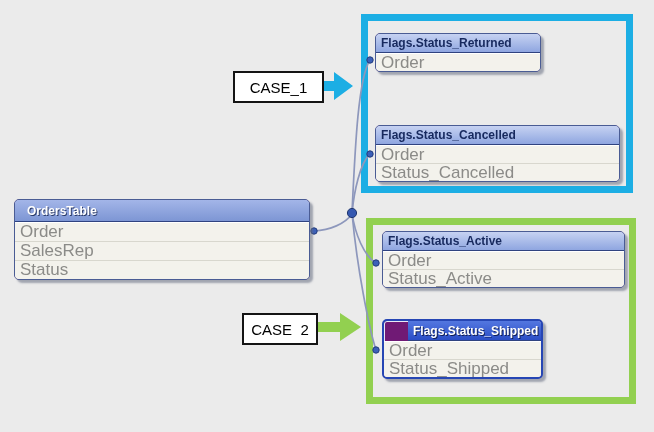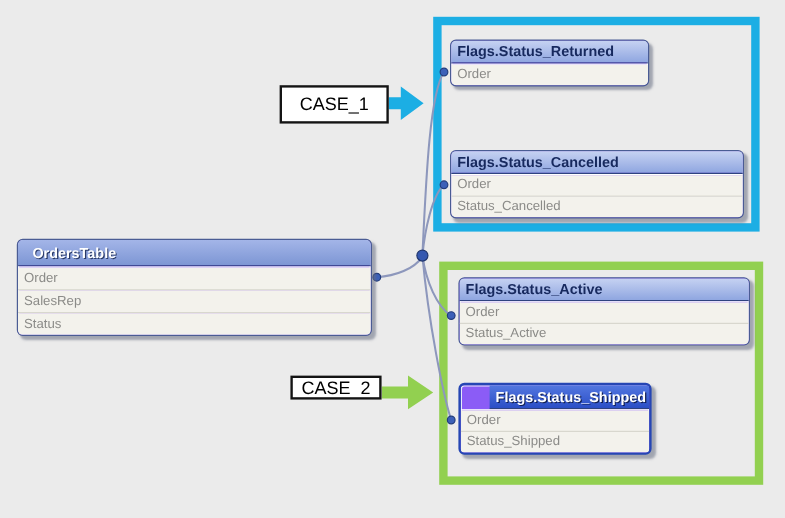--- a/index.html
+++ b/index.html
@@ -12,36 +12,36 @@
   #case1-box { left:361px; top:14px;  width:272px; height:179px; border:7px solid #1caee4; }
   #case2-box { left:366px; top:218px; width:270px; height:186px; border:7px solid #92d050; }
 
   #wires { position:absolute; left:0; top:0; z-index:2; }
   .wire { fill:none; stroke:#8d97bc; stroke-width:1.7; stroke-linecap:round; }
   .dot  { fill:#3c60b8; stroke:#223c7c; stroke-width:1; }
   .dot-junction { fill:#3558b0; stroke:#20366e; stroke-width:1; }
 
   .qv-table {
     position:absolute; z-index:3; box-sizing:border-box;
-    border:1px solid #4a5c94; border-radius:5px; background:#8b5cf6;
+    border:1px solid #4a5c94; border-radius:5px; background:#701a75;
     box-shadow: inset 0 0 0 1px #e7ebf7, 3px 3px 2px rgba(100,108,128,.55);
     overflow:hidden;
   }
   .qv-caption {
     height:17px; line-height:17px; padding:1px 5px 0 5px;
     font-size:12px; font-weight:bold; letter-spacing:0;
     color:#17295e;
     background:linear-gradient(#c6d2f2,#8fa6e0);
     border-bottom:1px solid #2f4380;
     white-space:nowrap; overflow:hidden;
   }
   .qv-rows { border-top:1px solid #ffffff; }
   .qv-row {
     height:17px; line-height:17px; padding:0 5px;
-    font-size:11px; color:#8b8b88; background:#f3f2ec;
+    font-size:17px; color:#8b8b88; background:#f3f2ec;
     border-bottom:1px solid #d8d7ce;
     white-space:nowrap; overflow:hidden;
   }
   .qv-row:last-child { border-bottom:none; }
 
   
   #orders-table .qv-caption {
     height:20px; line-height:20px; color:#ffffff;
     background:linear-gradient(#a3b5e8,#7d96d4);
     text-shadow:1px 1px 0 rgba(30,45,90,.9);
@@ -64,21 +64,21 @@
   #active-table    { left:382px; top:231px; width:243px; }
   #shipped-table   { left:382px; top:319px; width:161px; }
 
   .case-label {
     position:absolute; z-index:4; box-sizing:border-box;
     background:#ffffff; border:2px solid #141414;
     display:flex; align-items:center; justify-content:center;
     font-size:15px; color:#000; white-space:pre;
   }
   #case1-label { left:233px; top:71px;  width:91px; height:32px; }
-  #case2-label { left:242px; top:313px; width:76px; height:20px; }
+  #case2-label { left:242px; top:313px; width:76px; height:32px; }
 </style>
 </head>
 <body>
 
 <div class="group-box" id="case1-box"></div>
 <div class="group-box" id="case2-box"></div>
 
 <svg id="wires" width="654" height="432">
   <path class="wire" d="M 314 231 C 330 230 345 224 352 214"></path>
   <path class="wire" d="M 352 213 C 355 150 358 78 370 60"></path>

